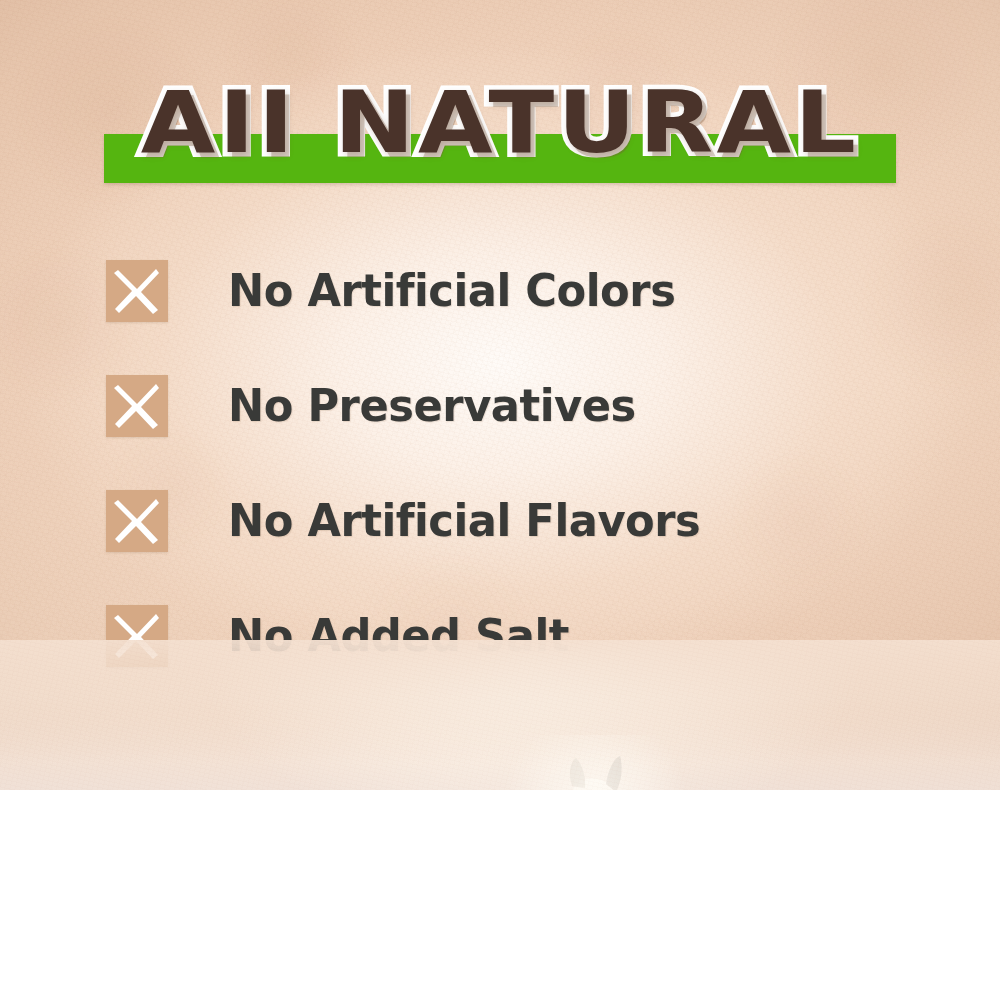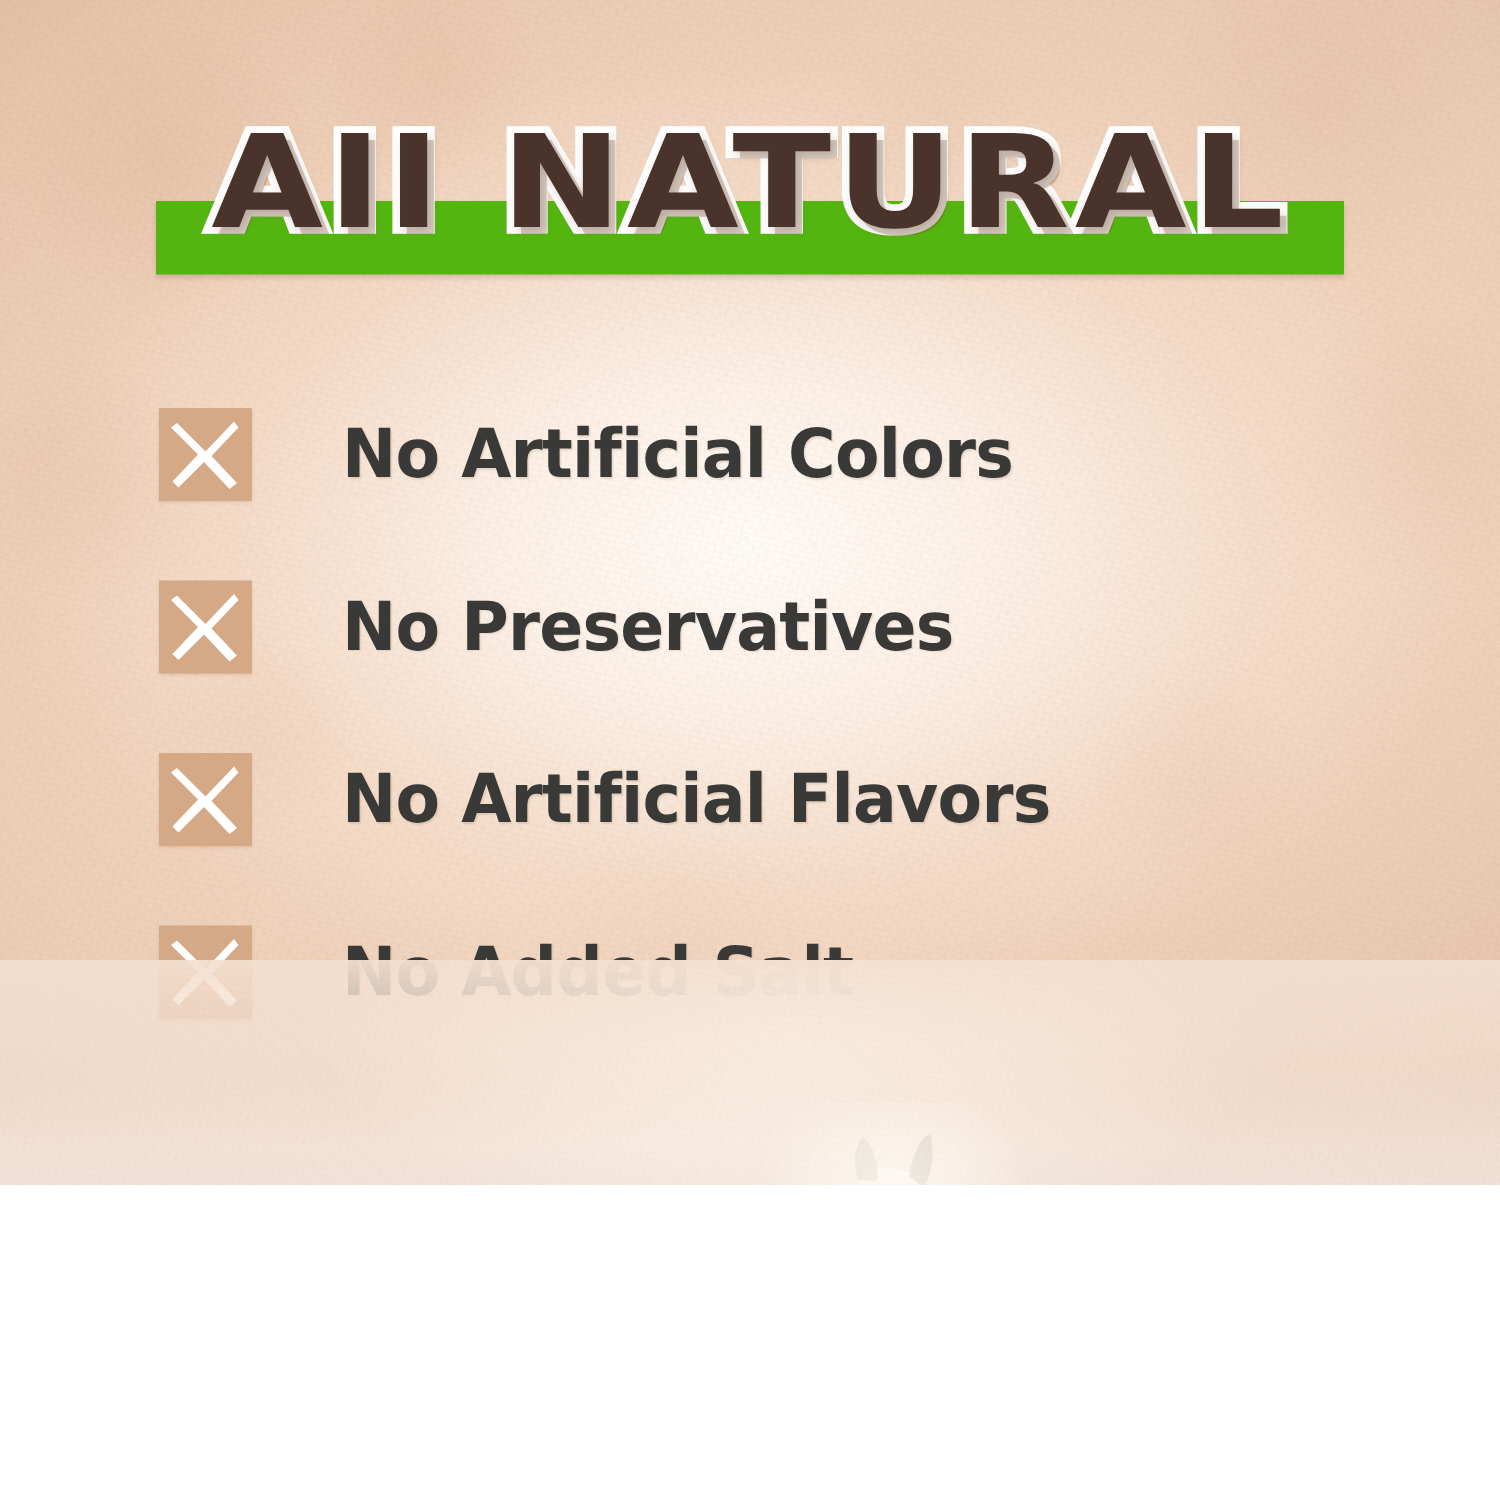--- a/index.html
+++ b/index.html
@@ -115,21 +115,21 @@
       2px 3px 6px rgba(110,76,52,0.28);
     transform: scaleX(1.12);
     transform-origin: 50% 50%;
     white-space: nowrap;
   }
 
   
   .benefits {
     position: absolute;
     left: 106px;
-    top: 272px;
+    top: 260px;
     width: 820px;
     text-align: center;
   }
   .benefit-row {
     position: relative;
     height: 62px;
     margin-bottom: 53px;
     display: flex;
     align-items: center;
   }

